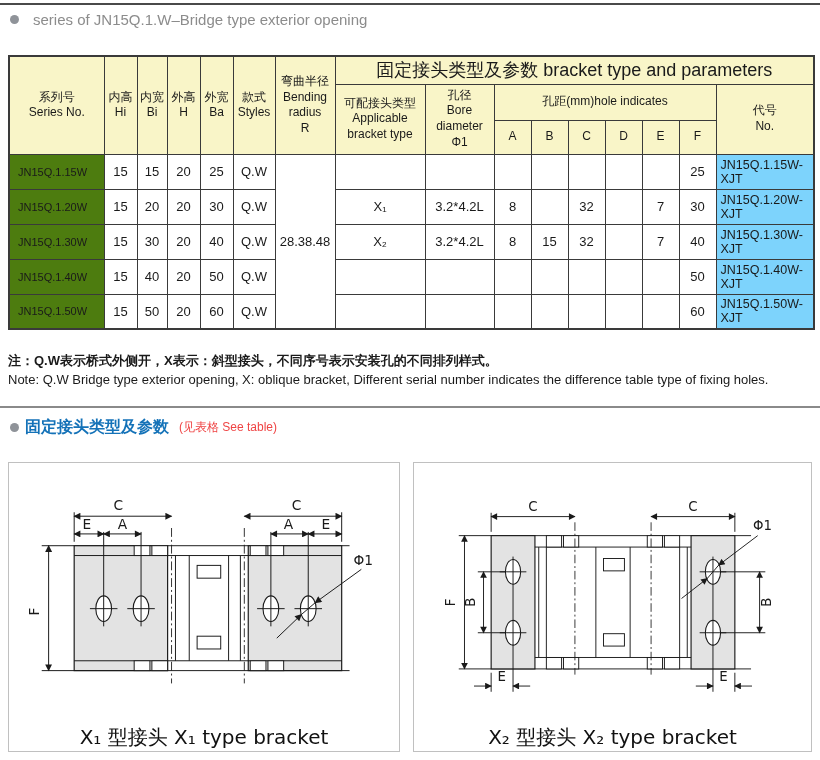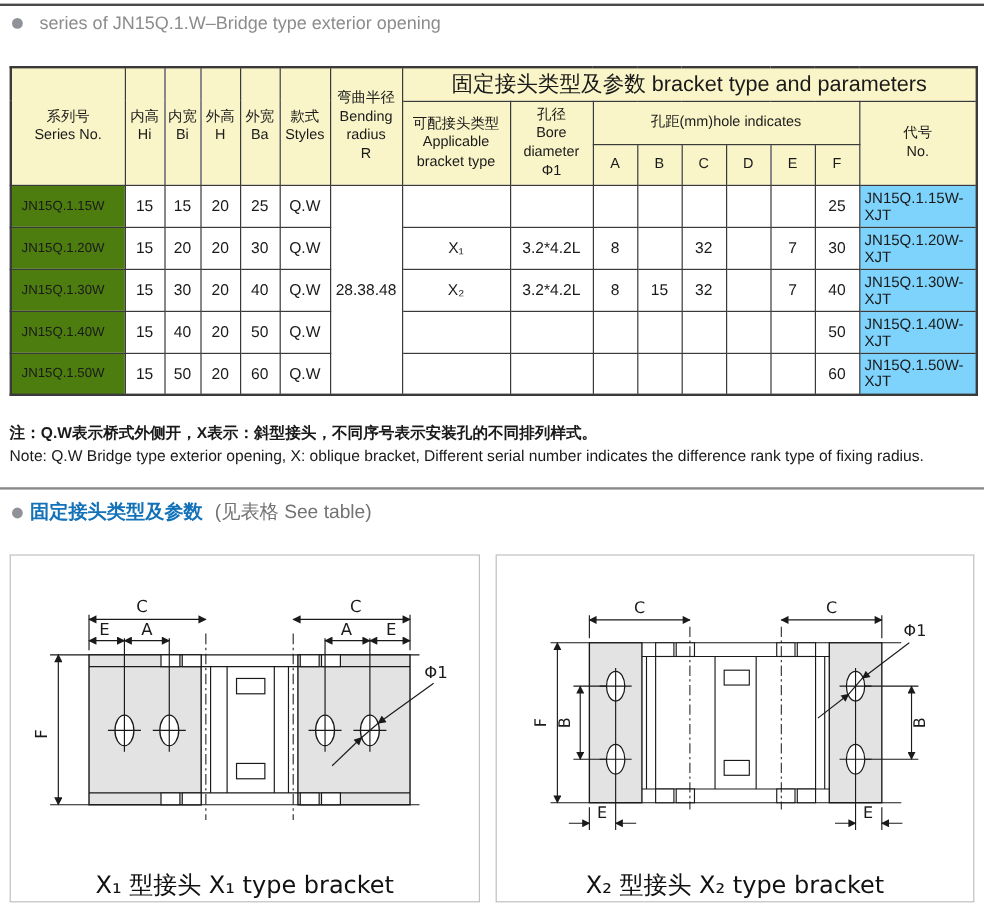--- a/index.html
+++ b/index.html
@@ -7,21 +7,21 @@
     width:820px;height:760px;background:#ffffff;position:relative;overflow:hidden;
     font-family:"Liberation Sans","DejaVu Sans",sans-serif;color:#1a1a1a;
   }
   .top-rule{position:absolute;top:3px;left:0;width:820px;height:2px;background:#4a4a4a;}
   .mid-rule{position:absolute;top:406px;left:0;width:820px;height:2px;background:#8a8a8a;}
 
   .sec-title{position:absolute;left:10px;display:flex;align-items:center;white-space:nowrap;}
   .sec-title .bullet{width:9px;height:9px;border-radius:50%;background:#8f9399;margin-right:6px;flex:0 0 auto;}
   .sec-title .t-zh{color:#1472b8;font-weight:bold;font-size:16px;}
   .sec-title .t-en{color:#8c8c8c;font-size:15px;margin-left:8px;}
-  .sec-title .t-note{color:#737373;font-size:16px;margin-left:10px;}
+  .sec-title .t-note{color:#ef4444;font-size:12px;margin-left:10px;}
   #sec1{top:11px;}
   #sec2{top:417px;}
 
   table.spec{
     position:absolute;top:55px;left:8px;width:805px;border-collapse:collapse;table-layout:fixed;
     border:2px solid #3a3a3a;
   }
   table.spec td{border:1px solid #3a3a3a;text-align:center;vertical-align:middle;padding:0 2px;overflow:hidden;}
   table.spec td.hd{background:#f9f5c8;white-space:pre-line;font-size:12px;line-height:1.3;}
   table.spec td.group{font-size:18px;}
@@ -204,21 +204,21 @@
     <td class="val"></td>
     <td class="val"></td>
     <td class="val">60</td>
     <td class="no">JN15Q.1.50W-XJT</td>
   </tr>
 </tbody>
   </table>
 
 <div class="notes">
   <div class="zh">注：Q.W表示桥式外侧开，X表示：斜型接头，不同序号表示安装孔的不同排列样式。</div>
-  <div class="en">Note: Q.W Bridge type exterior opening, X: oblique bracket, Different serial number indicates the difference rank type of fixing radius.</div>
+  <div class="en">Note: Q.W Bridge type exterior opening, X: oblique bracket, Different serial number indicates the difference table type of fixing holes.</div>
 </div>
 
 <div class="mid-rule"></div>
 
 <div class="sec-title" id="sec2">
   <span class="bullet"></span>
   <span class="t-zh">固定接头类型及参数</span>
   <span class="t-note">(见表格 See table)</span>
 </div>
 

